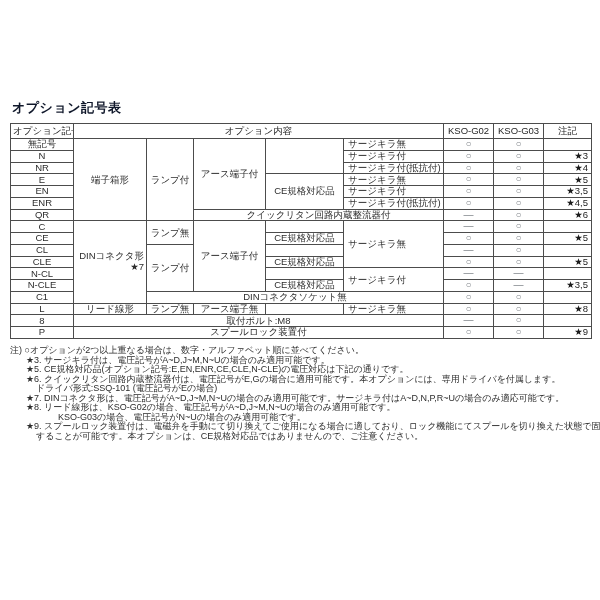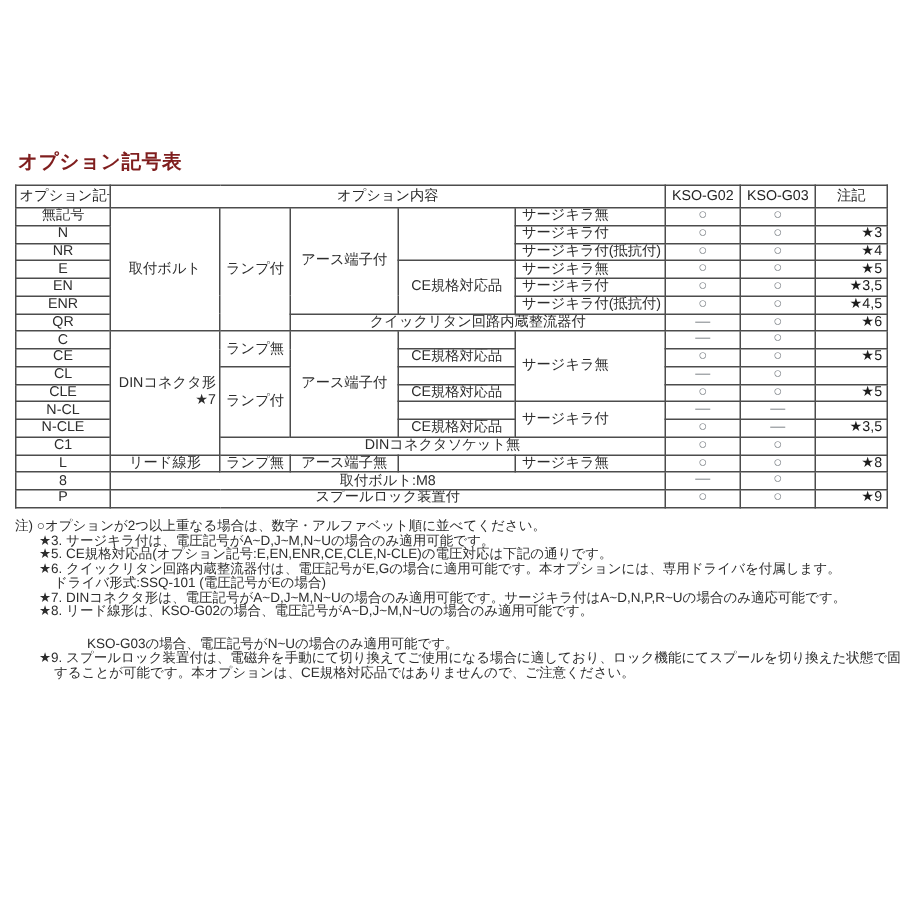--- a/index.html
+++ b/index.html
@@ -5,21 +5,21 @@
   html,body { margin:0; padding:0; }
   body {
     width:600px; height:600px; background:#ffffff;
     font-family:"Liberation Sans","DejaVu Sans",sans-serif;
     -webkit-font-smoothing:antialiased;
   }
   .page { position:relative; width:600px; height:600px; background:#ffffff; overflow:hidden; }
 
   .title {
     position:absolute; left:12px; top:99px;
-    font-size:13px; font-weight:bold; color:#7f1d1d; letter-spacing:0.5px;
+    font-size:13px; font-weight:bold; color:#0f172a; letter-spacing:0.5px;
   }
 
   table.opt {
     position:absolute; left:10px; top:123px; width:581px;
     border-collapse:collapse; table-layout:fixed;
     font-size:9.5px; color:#2d2d2d;
   }
   .opt th, .opt td {
     border:1px solid #4c4c4c; padding:0 2px;
     text-align:center; vertical-align:middle;
@@ -33,21 +33,21 @@
   .two-line span { display:block; line-height:1.1;text-align:right; }
 
   .notes {
     position:absolute; left:10px; top:346px; width:588px;
     font-size:9px; line-height:9.55px; color:#2d2d2d; white-space:nowrap;
   }
   .n-i0 { padding-left:0; }
   .n-i1 { padding-left:16px; }
   .n-i2 { padding-left:26px; }
   .n-i3 { padding-left:66px; }
-  .n-i4 { padding-left:48px;margin-top:12px; }
+  .n-i4 { padding-left:48px; }
 </style>
 </head>
 <body>
 
 <div class="page">
 
   <div class="title">オプション記号表</div>
 
   <table class="opt">
     <colgroup>
@@ -66,21 +66,21 @@
         <th>オプション記号</th>
         <th colspan="5">オプション内容</th>
         <th>KSO-G02</th>
         <th>KSO-G03</th>
         <th>注記</th>
       </tr>
     </thead>
     <tbody>
       <tr>
         <td>無記号</td>
-        <td rowspan="7">取付ボルト</td>
+        <td rowspan="7">端子箱形</td>
         <td rowspan="7">ランプ付</td>
         <td rowspan="6">アース端子付</td>
         <td rowspan="3"></td>
         <td class="al">サージキラ無</td>
         <td class="mark">○</td>
         <td class="mark">○</td>
         <td class="note-col"></td>
       </tr>
       <tr>
         <td>N</td>

